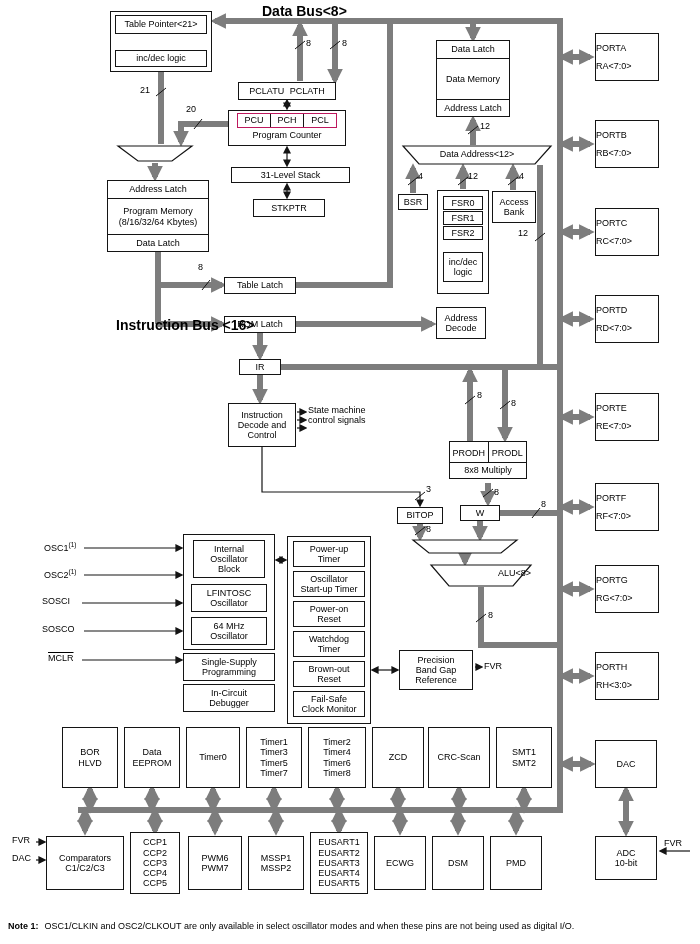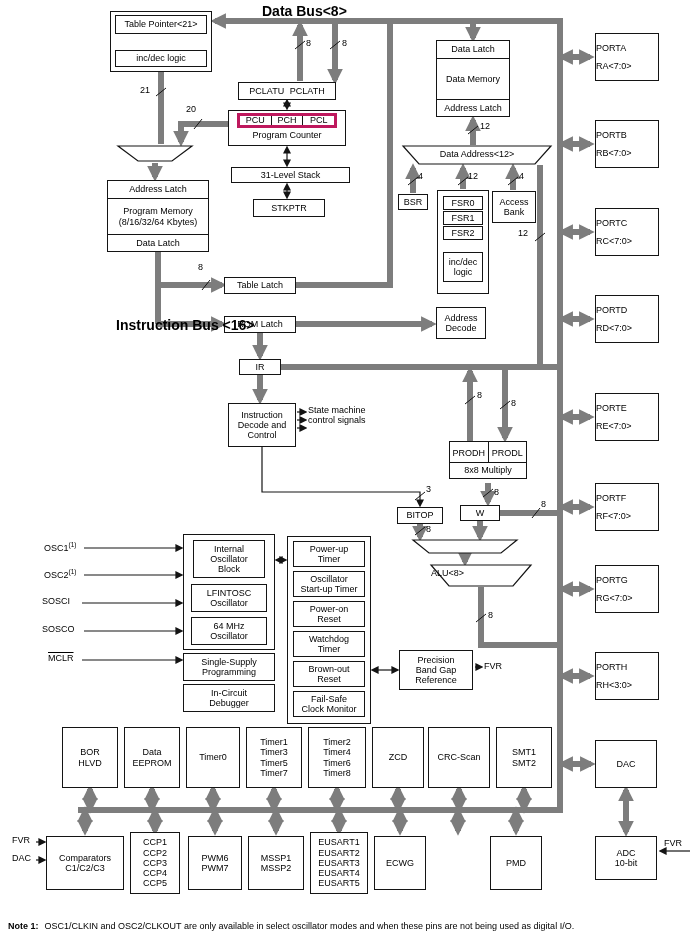--- a/index.html
+++ b/index.html
@@ -137,21 +137,21 @@
 <div class="box" style="left:115px;top:15px;width:92px;height:19px">Table Pointer&lt;21&gt;</div>
 <div class="box" style="left:115px;top:50px;width:92px;height:17px">inc/dec logic</div>
 
 <div class="box" style="left:238px;top:82px;width:98px;height:17px;padding:8px">
   <div class="cells" style="width:100%;height:100%">
     <div class="cell">PCLATU</div>
     <div class="cell">PCLATH</div>
   </div>
 </div>
 <div class="box" style="left:228px;top:110px;width:118px;height:36px;flex-direction:column;justify-content:flex-start;padding-top:2px">
-  <div class="cells" style="width:100px;height:15px;border:3px solid #be185d">
+  <div class="cells" style="width:100px;height:15px;border:1px solid #be185d">
     <div class="cell">PCU</div>
     <div class="cell">PCH</div>
     <div class="cell">PCL</div>
   </div>
   <div style="margin-top:2px">Program Counter</div>
 </div>
 <div class="box" style="left:231px;top:167px;width:119px;height:16px">31-Level Stack</div>
 <div class="box" style="left:253px;top:199px;width:72px;height:18px">STKPTR</div>
 
 <div class="box" style="left:107px;top:180px;width:102px;height:72px;padding:0">
@@ -195,21 +195,21 @@
 
 <div class="box" style="left:449px;top:441px;width:78px;height:24px;padding:0">
   <div class="cells" style="width:100%;height:100%">
     <div class="cell">PRODH</div>
     <div class="cell">PRODL</div>
   </div>
 </div>
 <div class="box" style="left:449px;top:462px;width:78px;height:17px">8x8 Multiply</div>
 <div class="box" style="left:397px;top:507px;width:46px;height:17px">BITOP</div>
 <div class="box" style="left:460px;top:505px;width:40px;height:16px">W</div>
-<div class="lbl" style="left:431px;top:568px;width:100px;text-align:left">ALU&lt;8&gt;</div>
+<div class="lbl" style="left:431px;top:568px;width:100px;text-align:right">ALU&lt;8&gt;</div>
 
 <div class="box" style="left:183px;top:534px;width:92px;height:116px"></div>
 <div class="box" style="left:193px;top:540px;width:72px;height:38px">Internal
 Oscillator
 Block</div>
 <div class="box" style="left:191px;top:584px;width:76px;height:28px">LFINTOSC
 Oscillator</div>
 <div class="box" style="left:191px;top:617px;width:76px;height:28px">64 MHz
 Oscillator</div>
 <div class="box" style="left:183px;top:653px;width:92px;height:28px">Single-Supply
@@ -295,20 +295,21 @@
 <div class="box" style="left:188px;top:836px;width:54px;height:54px">PWM6
 PWM7</div>
 <div class="box" style="left:248px;top:836px;width:56px;height:54px">MSSP1
 MSSP2</div>
 <div class="box" style="left:310px;top:832px;width:58px;height:62px">EUSART1
 EUSART2
 EUSART3
 EUSART4
 EUSART5</div>
 <div class="box" style="left:374px;top:836px;width:52px;height:54px">ECWG</div>
+<div class="box" style="left:432px;top:836px;width:52px;height:54px">DSM</div>
 <div class="box" style="left:490px;top:836px;width:52px;height:54px">PMD</div>
 <div class="box" style="left:595px;top:836px;width:62px;height:44px">ADC
 10-bit</div>
 
 <div class="lbl" style="left:12px;top:835px">FVR</div>
 <div class="lbl" style="left:12px;top:853px">DAC</div>
 <div class="lbl" style="left:664px;top:838px">FVR</div>
 
 <div class="wnum" style="left:140px;top:85px">21</div>
 <div class="wnum" style="left:186px;top:104px">20</div>

